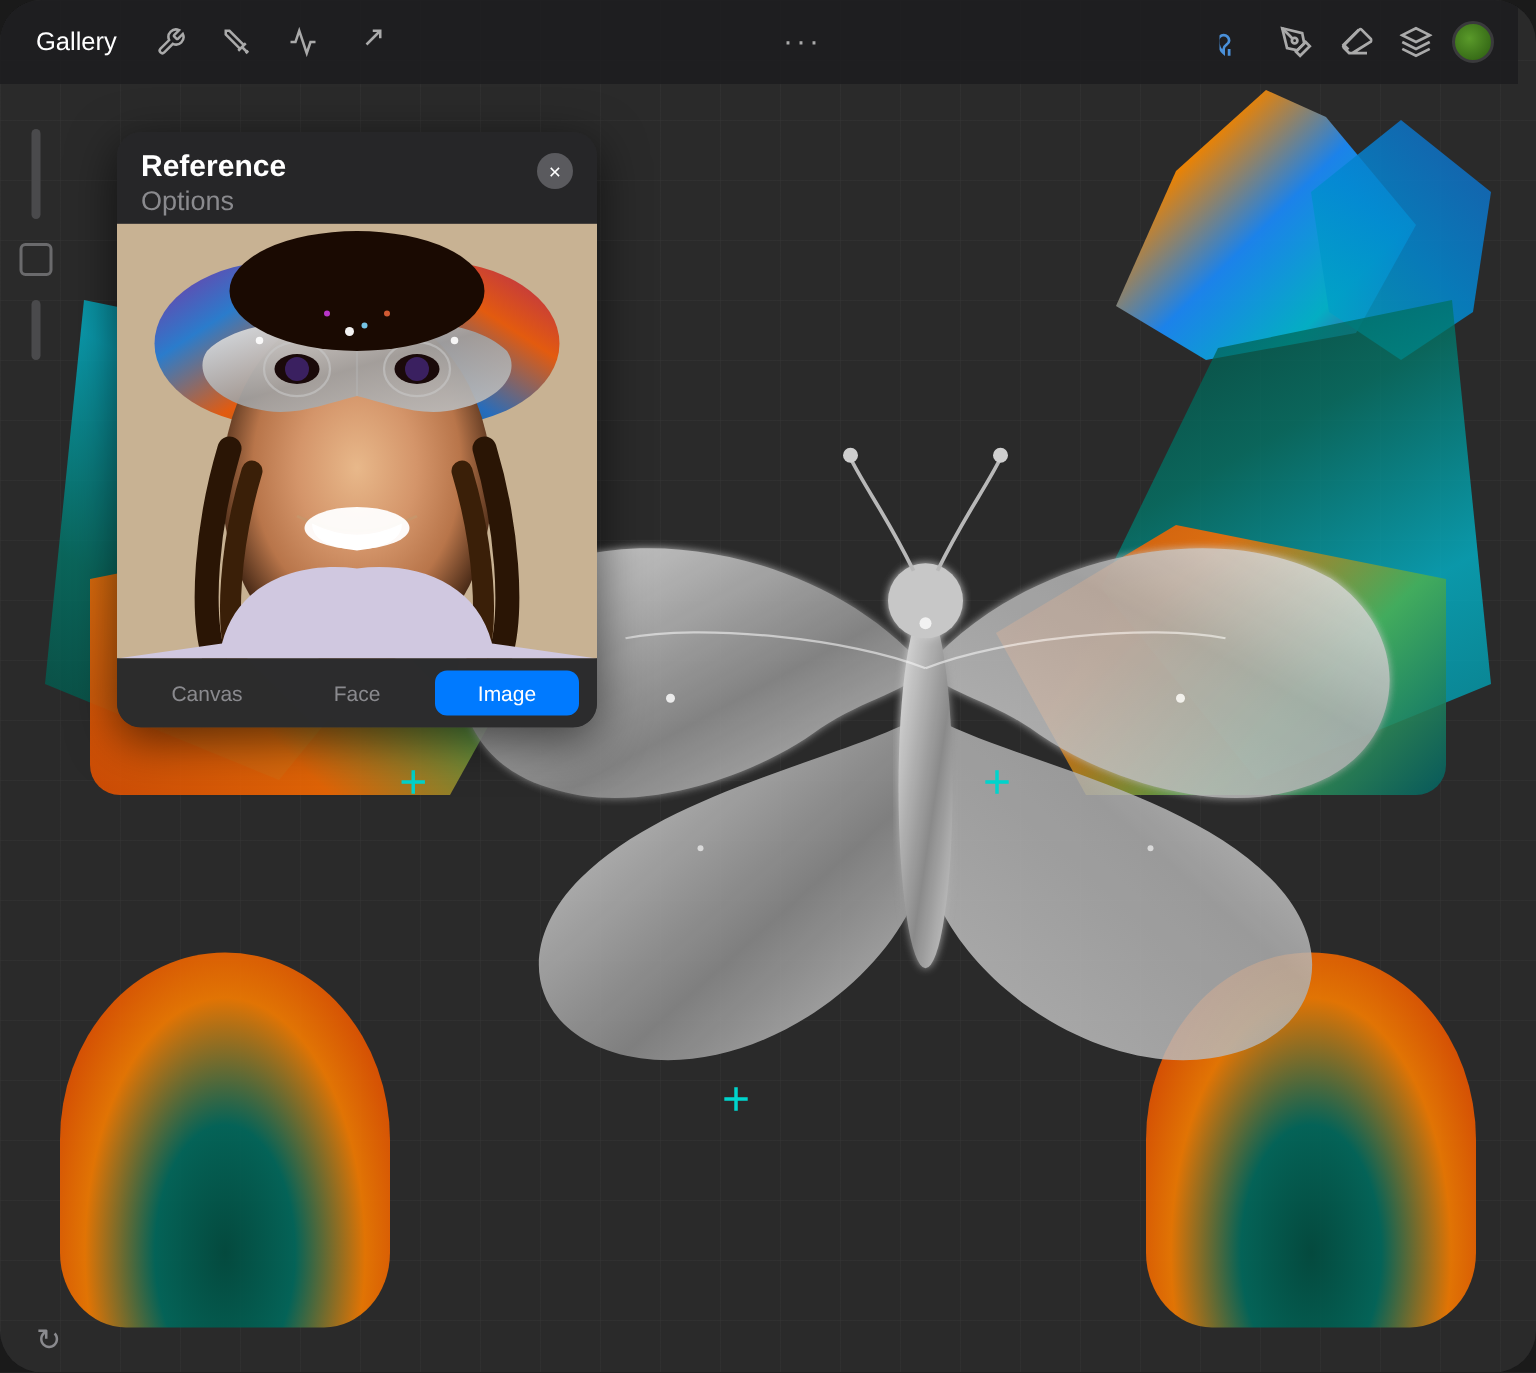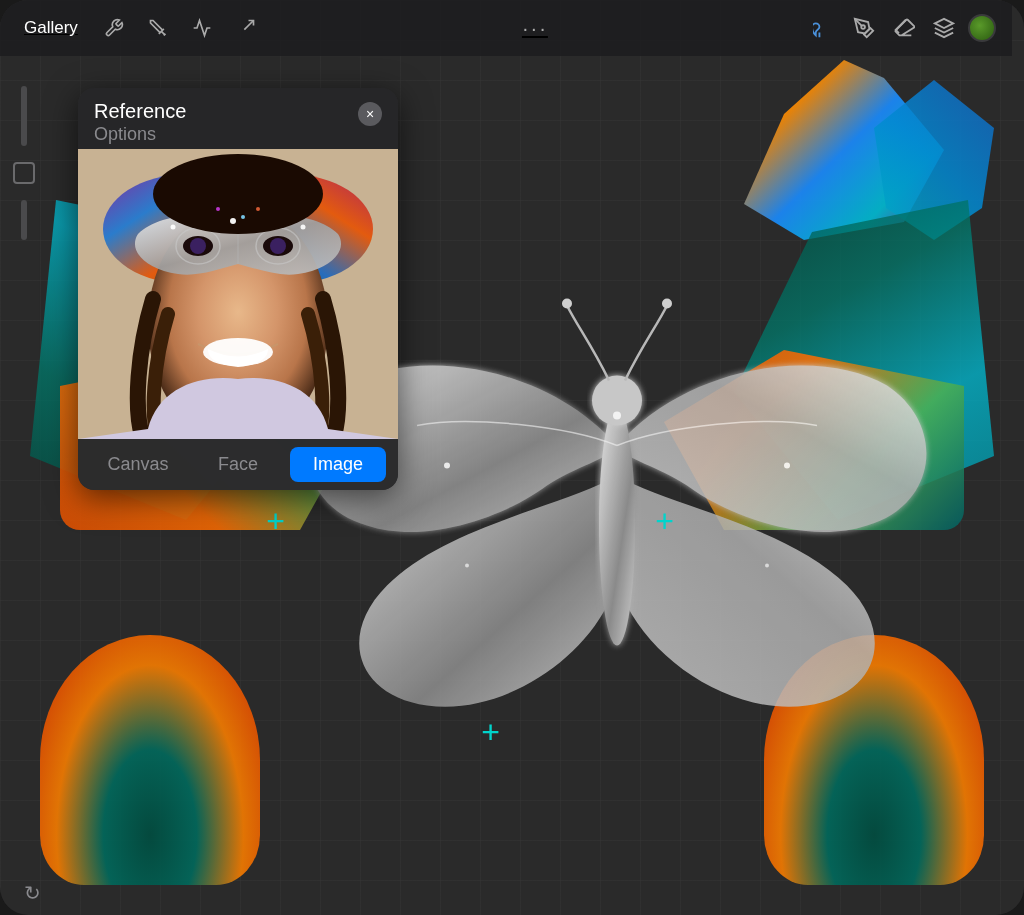--- a/index.html
+++ b/index.html
@@ -43,21 +43,20 @@
     
     .toolbar {
       position: absolute;
       top: 0; left: 0; right: 12px;
       height: 56px;
       display: flex;
       justify-content: space-between;
       padding: 0 16px;
       z-index: 100;
       background: rgba(28,28,30,0.85);
-      text-decoration: underline;
     }
 
     .toolbar-left {
       display: flex;
       align-items: center;
       gap: 12px;
     }
 
     .toolbar-center {
       display: flex;
@@ -161,21 +160,21 @@
 
     .panel-header {
       padding: 12px 16px 4px 16px;
       display: flex;
       justify-content: space-between;
       align-items: flex-start;
     }
 
     .panel-title {
       font-size: 20px;
-      font-weight: 400;
+      font-weight: 700;
       color: #ffffff;
       display: block;
     }
 
     .panel-subtitle {
       font-size: 18px;
       color: #8a8a8e;
       display: block;
       margin-top: 1px;
     }
@@ -210,21 +209,21 @@
       padding: 8px 12px;
       gap: 4px;
       background: rgba(44,44,46,0.9);
     }
 
     .tab-btn {
       flex: 1;
       padding: 7px 0;
       border: none;
       border-radius: 8px;
-      font-size: 18px;
+      font-size: 14px;
       font-weight: 500;
       cursor: pointer;
       background: transparent;
       color: #8a8a8e;
     }
 
     .tab-btn.active {
       background: #007aff;
       color: #ffffff;
     }

